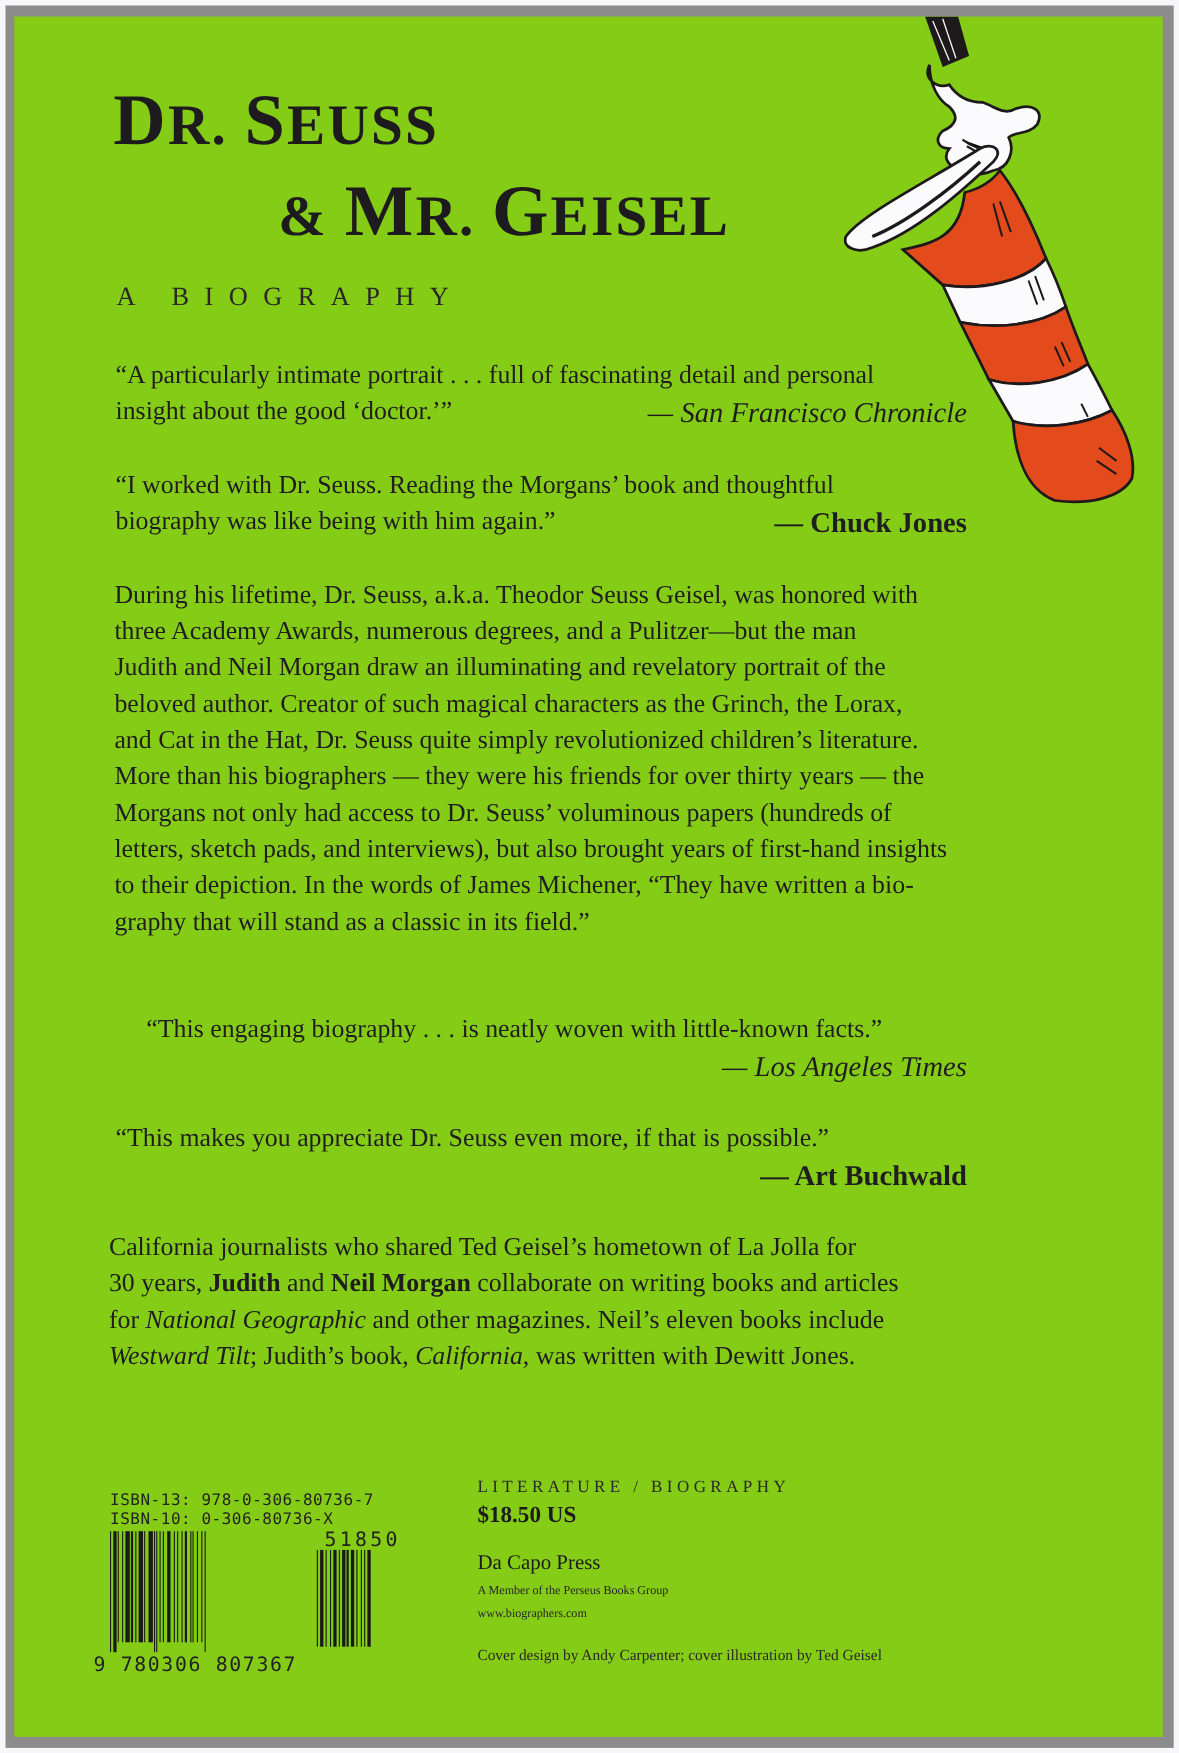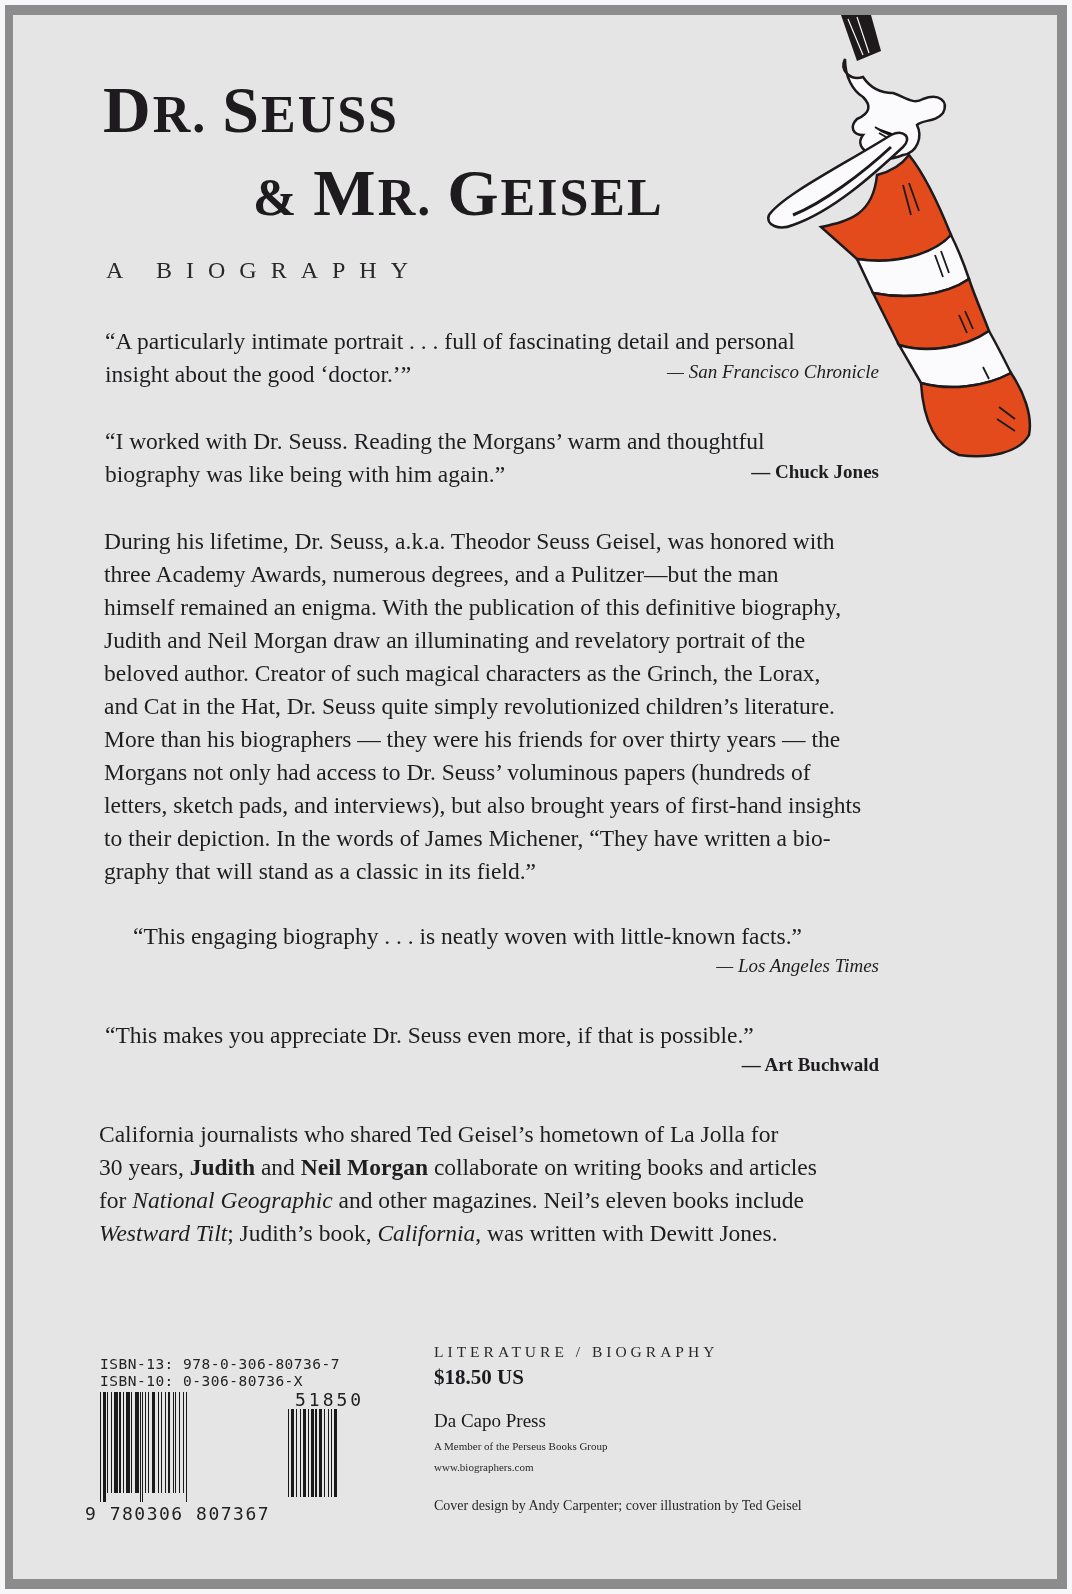--- a/index.html
+++ b/index.html
@@ -8,31 +8,31 @@
     background: #f7f7f9;
     font-family: "Liberation Serif", "DejaVu Serif", serif;
     color: #1c1a1e;
   }
   .frame {
     position: absolute; left: 5px; top: 5px; width: 1062px; height: 1584px;
     background: #8c8c8c;
   }
   .page {
     position: absolute; left: 13px; top: 15px; width: 1044px; height: 1564px;
-    background: #e5e5e5;
+    background: #84cc16;
   }
   .abs { position: absolute; white-space: nowrap; }
   .title-line {
     font-size: 66px; font-weight: bold; letter-spacing: 2px; color: #1e1b1e;
     line-height: 1;
   }
   .title-line .sc { font-size: 52px; }
   .subtitle { font-size: 24px; letter-spacing: 14px; color: #2a2729; font-weight: normal; }
   .quote { font-size: 23.5px; line-height: 33px; color: #1f1d20; }
-  .attrib { font-size: 19px; color: #1f1d20; font-family: Liberation Serif, serif; }
+  .attrib { font-size: 26px; color: #1f1d20; font-family: Liberation Serif, serif; }
   .attrib.italic { font-style: italic; }
   .attrib.bold { font-weight: bold; }
   .body-para { font-size: 23.5px; line-height: 33px; color: #1f1d20; white-space: nowrap; }
   .body-para div { height: 33px; }
   .isbn { font-family: "DejaVu Sans Mono", "Liberation Mono", monospace; font-size: 14.5px; letter-spacing: 0.5px; color: #222; line-height: 17px; }
   .barcode-digits { font-family: "DejaVu Sans Mono", monospace; font-size: 18px; color: #222; letter-spacing: 1.5px; }
   .category { font-size: 15.5px; letter-spacing: 4px; color: #2a2729; }
   .price { font-size: 21px; font-weight: bold; color: #1c1a1e; }
   .publisher { font-size: 19px; color: #1c1a1e; }
   .small { font-size: 11px; color: #2a2729; }
@@ -74,29 +74,28 @@
     <path d="M150 170 L158 200 M156 168 L166 196 M182 240 L190 262 M188 236 L196 258 M206 300 L214 318 M212 296 L220 314 M230 352 L236 364 M246 392 L262 404 M244 404 L262 416" stroke="#1e1a1c" stroke-width="1.8"></path>
   </svg>
 
   <div class="abs quote" style="left:92px; top:310px;">
     <div>“A particularly intimate portrait . . . full of fascinating detail and personal</div>
     <div>insight about the good ‘doctor.’”</div>
   </div>
   <div class="abs attrib italic" style="right:178px; top:346px;">— San Francisco Chronicle</div>
 
   <div class="abs quote" style="left:92px; top:410px;">
-    <div>“I worked with Dr. Seuss. Reading the Morgans’ warm and thoughtful</div>
+    <div>“I worked with Dr. Seuss. Reading the Morgans’ book and thoughtful</div>
     <div>biography was like being with him again.”</div>
   </div>
   <div class="abs attrib bold" style="right:178px; top:446px;">— Chuck Jones</div>
 
   <div class="abs body-para" style="left:91px; top:510px;">
     <div>During his lifetime, Dr. Seuss, a.k.a. Theodor Seuss Geisel, was honored with</div>
     <div>three Academy Awards, numerous degrees, and a Pulitzer—but the man</div>
-    <div>himself remained an enigma. With the publication of this definitive biography,</div>
     <div>Judith and Neil Morgan draw an illuminating and revelatory portrait of the</div>
     <div>beloved author. Creator of such magical characters as the Grinch, the Lorax,</div>
     <div>and Cat in the Hat, Dr. Seuss quite simply revolutionized children’s literature.</div>
     <div>More than his biographers — they were his friends for over thirty years — the</div>
     <div>Morgans not only had access to Dr. Seuss’ voluminous papers (hundreds of</div>
     <div>letters, sketch pads, and interviews), but also brought years of first-hand insights</div>
     <div>to their depiction. In the words of James Michener, “They have written a bio-</div>
     <div>graphy that will stand as a classic in its field.”</div>
   </div>
 

